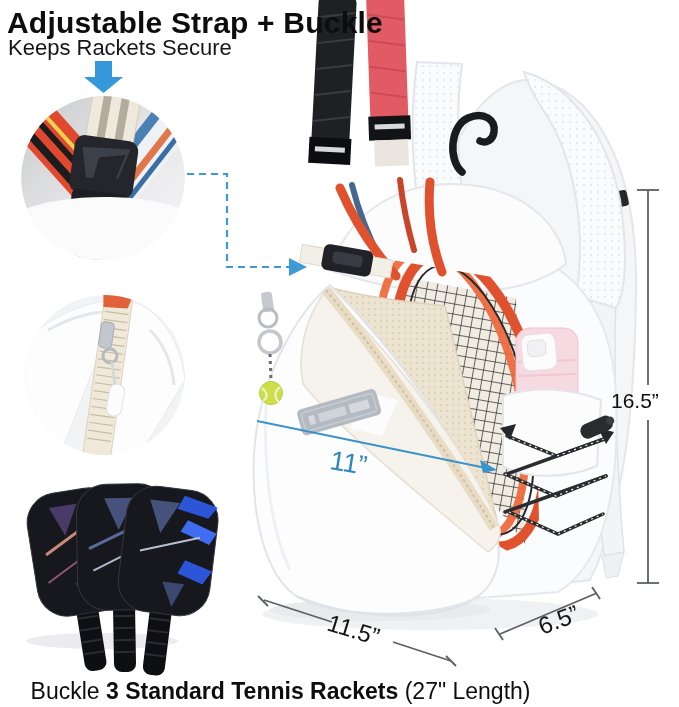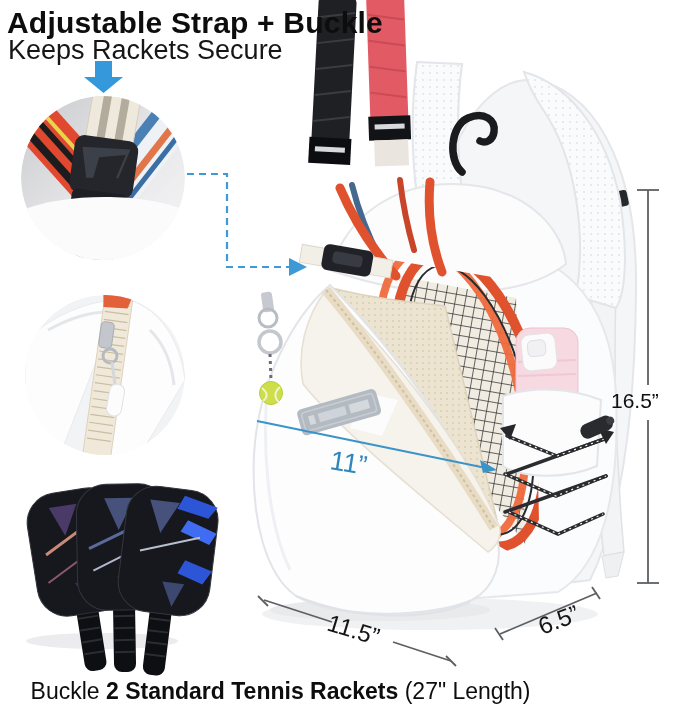--- a/index.html
+++ b/index.html
@@ -2,21 +2,21 @@
 <html><head>
 <meta charset="utf-8">
 <style>
   html,body{margin:0;padding:0;background:#fff;}
   .canvas{
     position:relative;width:679px;height:707px;background:#ffffff;overflow:hidden;
     font-family:"Liberation Sans",sans-serif;color:#111;
   }
   .abs{position:absolute;}
   .callout-title{left:7px;top:6px;font-size:30px;font-weight:700;color:#0d0d0d;letter-spacing:.2px;white-space:nowrap;}
-  .callout-subtitle{left:8px;top:35px;font-size:27px;font-weight:400;color:#161616;white-space:nowrap;text-align:right;}
+  .callout-subtitle{left:8px;top:35px;font-size:22px;font-weight:400;color:#161616;white-space:nowrap;text-align:right;}
   .meas{white-space:nowrap;}
   .meas-height{left:611px;top:389px;width:66px;text-align:left;font-size:21px;color:#0f0f0f;}
   .meas-open{left:330px;top:448px;font-size:27px;color:#2f87bd;transform:rotate(9deg);}
   .meas-width{left:327px;top:616px;font-size:24px;color:#141414;transform:rotate(17deg);}
   .meas-depth{left:538px;top:606px;font-size:24px;color:#141414;transform:rotate(-21deg);}
   .footer{left:5px;top:649px;font-size:23px;line-height:28px;color:#0d0d0d;white-space:pre-wrap;}
   .footer b{font-weight:700;}
   svg{position:absolute;left:0;top:0;}
 </style>
 </head>
@@ -367,16 +367,16 @@
 
   <div class="abs callout-title">Adjustable Strap + Buckle</div>
   <div class="abs callout-subtitle">Keeps Rackets Secure</div>
 
   <div class="abs meas meas-height">16.5”</div>
   <div class="abs meas meas-open">11”</div>
   <div class="abs meas meas-width">11.5”</div>
   <div class="abs meas meas-depth">6.5”</div>
 
   <div class="abs footer">
-    <span>Buckle </span><b>2 Standard Tennis Rackets</b><span> (27" Length)</span><br>
+    <span>Buckle </span><b>3 Standard Tennis Rackets</b><span> (27" Length)</span><br>
     
   </div>
 </div>
 
 </body></html>

